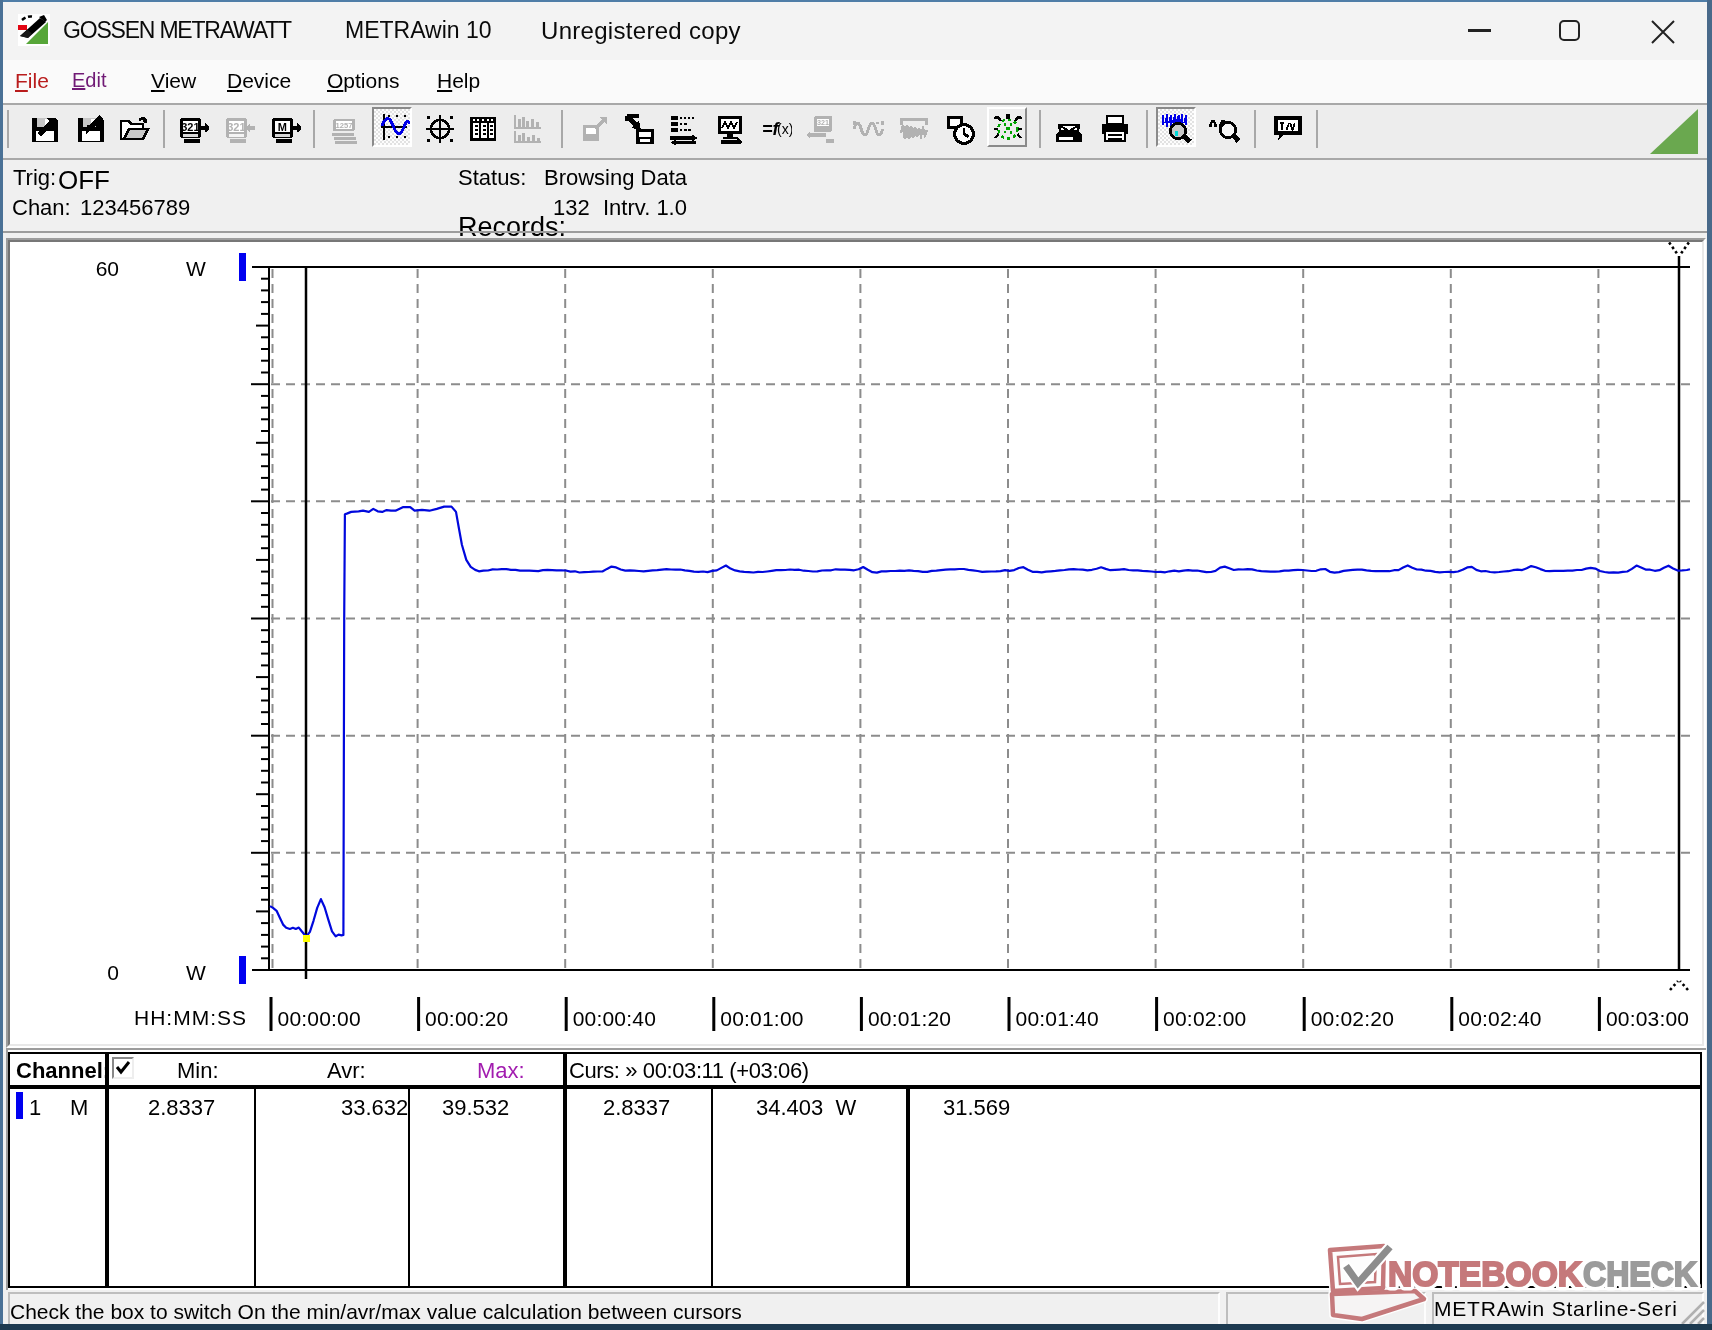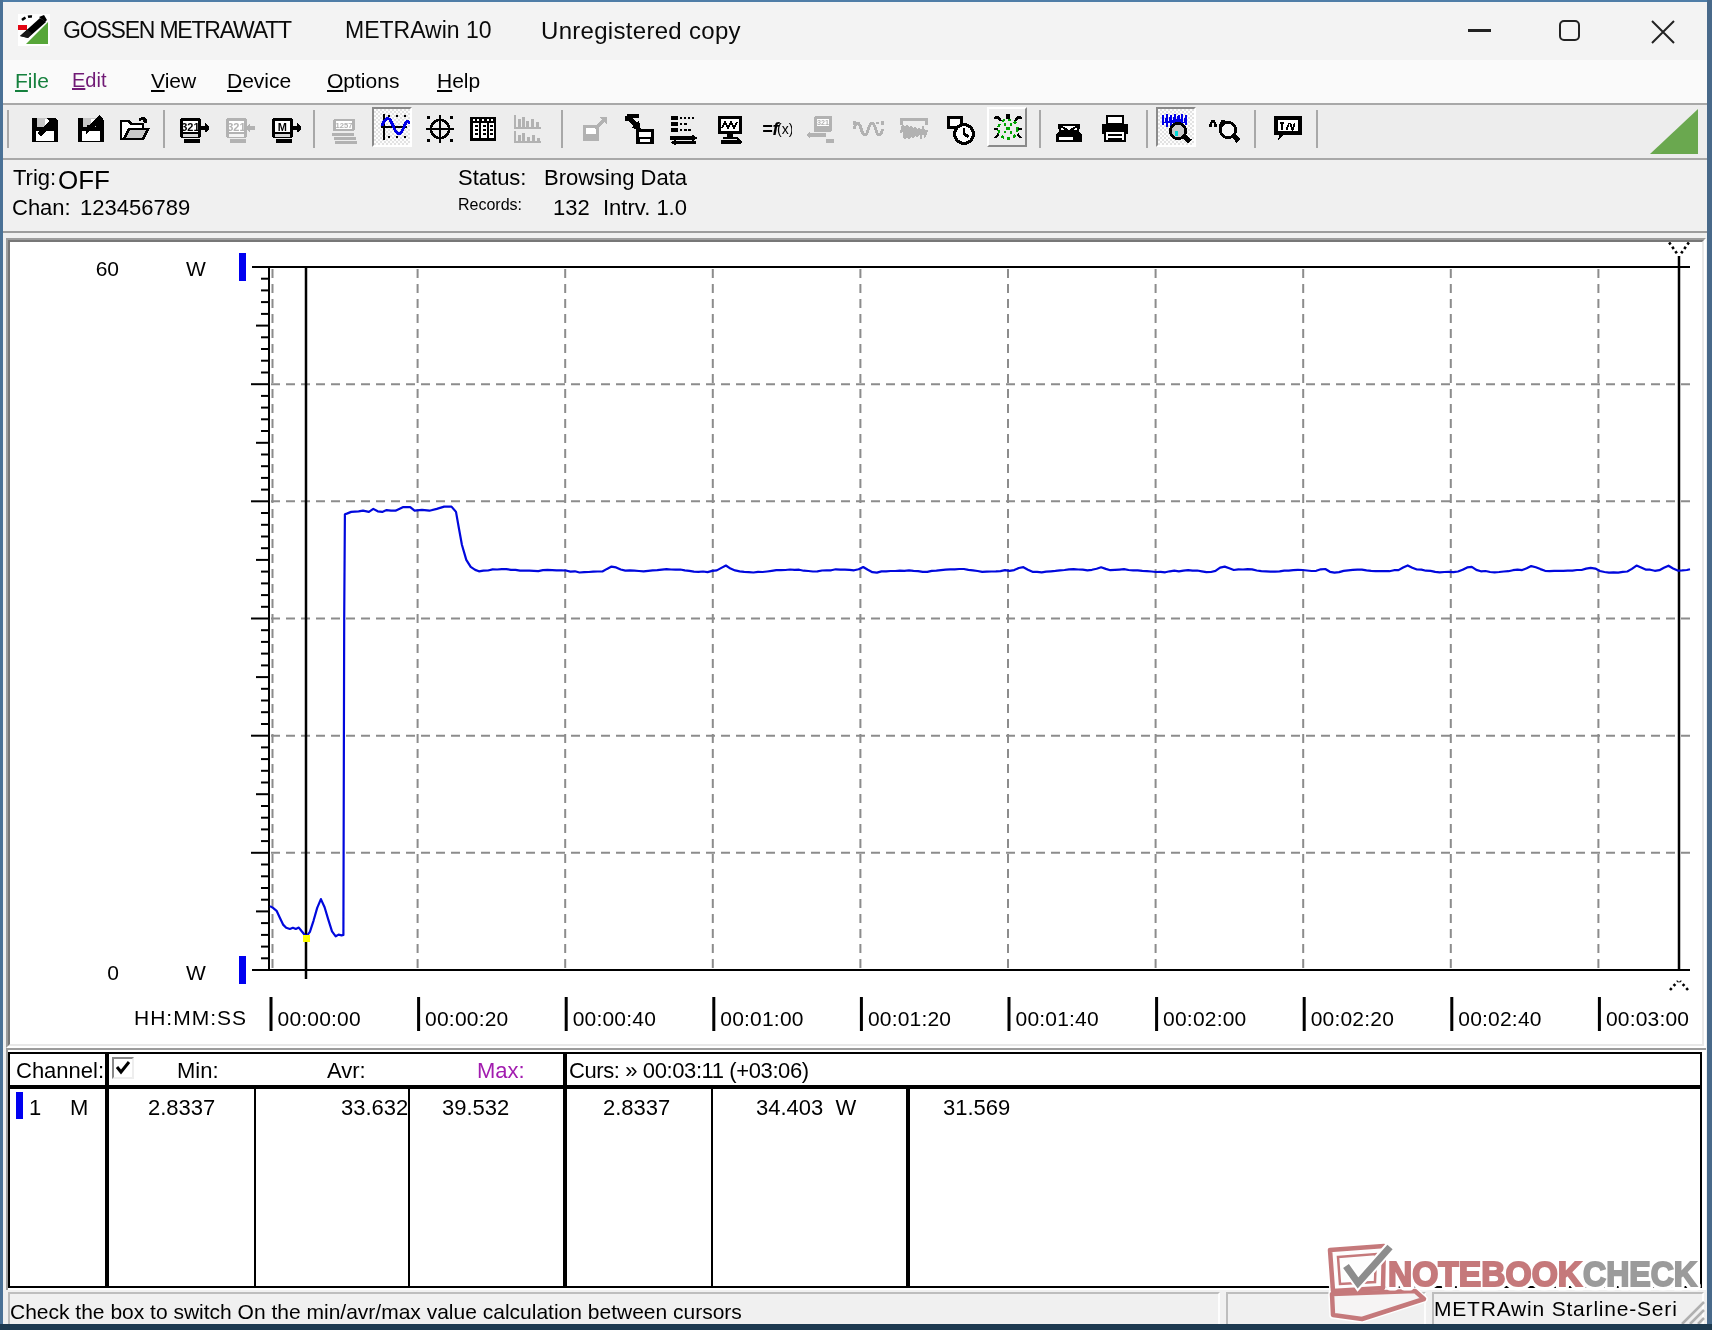--- a/index.html
+++ b/index.html
@@ -19,21 +19,21 @@
 <div style="position:absolute;left:63px;top:17px;font-size:23px;letter-spacing:-1.2px;color:#0a0a0a">GOSSEN METRAWATT</div>
 <div style="position:absolute;left:345px;top:17px;font-size:23px;color:#0a0a0a">METRAwin 10</div>
 <div style="position:absolute;left:541px;top:17px;font-size:24px;letter-spacing:0.3px;color:#0a0a0a">Unregistered copy</div>
 <div style="position:absolute;left:1468px;top:29px;width:23px;height:2.5px;background:#222"></div>
 <div style="position:absolute;left:1559px;top:20px;width:21px;height:21px;border:2px solid #222;border-radius:5px"></div>
 <svg style="position:absolute;left:1651px;top:20px" width="24" height="24">
     <path d="M1,1 L23,23 M23,1 L1,23" stroke="#222" stroke-width="2"></path>
   </svg>
 
 <div style="position:absolute;left:0;top:60px;width:1712px;height:43px;background:#fafafa"></div>
-<div style="position:absolute;left:15px;top:69px;font-size:21px;color:#15803d"><u>F</u>ile</div>
+<div style="position:absolute;left:15px;top:69px;font-size:21px;color:#b91c1c"><u>F</u>ile</div>
 <div style="position:absolute;left:72px;top:69px;font-size:20px;color:#701a75"><u>E</u>dit</div>
 <div style="position:absolute;left:151px;top:69px;font-size:21px;color:#000"><u>V</u>iew</div>
 <div style="position:absolute;left:227px;top:69px;font-size:21px;color:#000"><u>D</u>evice</div>
 <div style="position:absolute;left:327px;top:69px;font-size:21px;color:#000"><u>O</u>ptions</div>
 <div style="position:absolute;left:437px;top:69px;font-size:21px;color:#000"><u>H</u>elp</div>
 
 <div style="position:absolute;left:0;top:103px;width:1712px;height:57px;background:#ededed;border-bottom:2px solid #a8a8a8;border-top:2px solid #a8a8a8"></div>
 <div style="position:absolute;left:7px;top:110px;width:2px;height:38px;background:#a8a8a8"></div>
 <div style="position:absolute;left:163px;top:110px;width:2px;height:38px;background:#a8a8a8"></div>
 <div style="position:absolute;left:313px;top:110px;width:2px;height:38px;background:#a8a8a8"></div>
@@ -299,21 +299,21 @@
 <svg style="position:absolute;left:1647px;top:108px" width="52" height="48">
     <polygon points="3,46 51,46 51,1" fill="#6aa84f"></polygon>
   </svg>
 
 <div style="position:absolute;left:13px;top:165px;font-size:22px">Trig:</div>
 <div style="position:absolute;left:58px;top:165px;font-size:26px">OFF</div>
 <div style="position:absolute;left:12px;top:195px;font-size:22px">Chan:</div>
 <div style="position:absolute;left:80px;top:195px;font-size:22px">123456789</div>
 <div style="position:absolute;left:458px;top:165px;font-size:22px">Status:</div>
 <div style="position:absolute;left:544px;top:165px;font-size:22px">Browsing Data</div>
-<div style="position:absolute;left:458px;top:196px;font-size:16px">Records:</div>
+<div style="position:absolute;left:458px;top:212px;font-size:27px">Records:</div>
 <div style="position:absolute;left:553px;top:195px;font-size:22px">132</div>
 <div style="position:absolute;left:603px;top:195px;font-size:22px">Intrv. 1.0</div>
 <div style="position:absolute;left:0;top:231px;width:1712px;height:2px;background:#9c9c9c"></div>
 
 <div style="position:absolute;left:6px;top:238px;width:1700px;height:810px;border:2px solid;border-color:#9c9c9c #fff #fff #9c9c9c;background:#fff"></div>
 <div style="position:absolute;left:8px;top:240px;width:1696px;height:806px;border:2px solid;border-color:#777 #e8e8e8 #e8e8e8 #777;background:#fff"></div>
 <svg width="1692" height="802" viewBox="0 0 1692 802" style="position:absolute;left:10px;top:242px">
 <line x1="261.0" y1="610.8" x2="1680.0" y2="610.8" stroke="#8c8c8c" stroke-width="2" stroke-dasharray="9 6"></line>
 <line x1="261.0" y1="493.7" x2="1680.0" y2="493.7" stroke="#8c8c8c" stroke-width="2" stroke-dasharray="9 6"></line>
 <line x1="261.0" y1="376.5" x2="1680.0" y2="376.5" stroke="#8c8c8c" stroke-width="2" stroke-dasharray="9 6"></line>
@@ -430,21 +430,21 @@
 
 <div style="position:absolute;left:6px;top:1048px;width:1700px;height:242px;border-top:2px solid #9c9c9c;border-left:2px solid #9c9c9c;background:#fff"></div>
 <div style="position:absolute;left:8px;top:1052px;width:1694px;height:236px;border:2px solid #000;background:#fff"></div>
 <div style="position:absolute;left:8px;top:1085px;width:1694px;height:4px;background:#000"></div>
 <div style="position:absolute;left:105px;top:1052px;width:4px;height:236px;background:#000"></div>
 <div style="position:absolute;left:254px;top:1089px;width:2px;height:199px;background:#000"></div>
 <div style="position:absolute;left:408px;top:1089px;width:2px;height:199px;background:#000"></div>
 <div style="position:absolute;left:563px;top:1052px;width:4px;height:236px;background:#000"></div>
 <div style="position:absolute;left:711px;top:1089px;width:2px;height:199px;background:#000"></div>
 <div style="position:absolute;left:906px;top:1089px;width:4px;height:199px;background:#000"></div>
-<div style="position:absolute;left:16px;top:1058px;font-size:22px;letter-spacing:0px;font-weight:normal;color:#000;white-space:pre;">Channel:</div>
+<div style="position:absolute;left:16px;top:1058px;font-size:22px;letter-spacing:0px;font-weight:bold;color:#000;white-space:pre;">Channel:</div>
 <div style="position:absolute;left:112px;top:1057px;width:22px;height:22px;background:#fff;border:2px solid;border-color:#888 #eee #eee #888"></div>
 <svg style="position:absolute;left:114px;top:1059px" width="18" height="18">
     <path d="M3,8 L7,13 L15,3" stroke="#000" stroke-width="3" fill="none"></path>
   </svg>
 <div style="position:absolute;left:177px;top:1058px;font-size:22px;letter-spacing:0px;font-weight:normal;color:#000;white-space:pre;">Min:</div>
 <div style="position:absolute;left:327px;top:1058px;font-size:22px;letter-spacing:0px;font-weight:normal;color:#000;white-space:pre;">Avr:</div>
 <div style="position:absolute;left:477px;top:1058px;font-size:22px;letter-spacing:0px;font-weight:normal;color:#a21caf;white-space:pre;">Max:</div>
 <div style="position:absolute;left:569px;top:1058px;font-size:22px;letter-spacing:-0.4px;font-weight:normal;color:#000;white-space:pre;">Curs: » 00:03:11 (+03:06)</div>
 <div style="position:absolute;left:16px;top:1092px;width:7px;height:27px;background:#0000f0"></div>
 <div style="position:absolute;left:29px;top:1095px;font-size:22px;letter-spacing:0px;font-weight:normal;color:#000;white-space:pre;">1</div>

